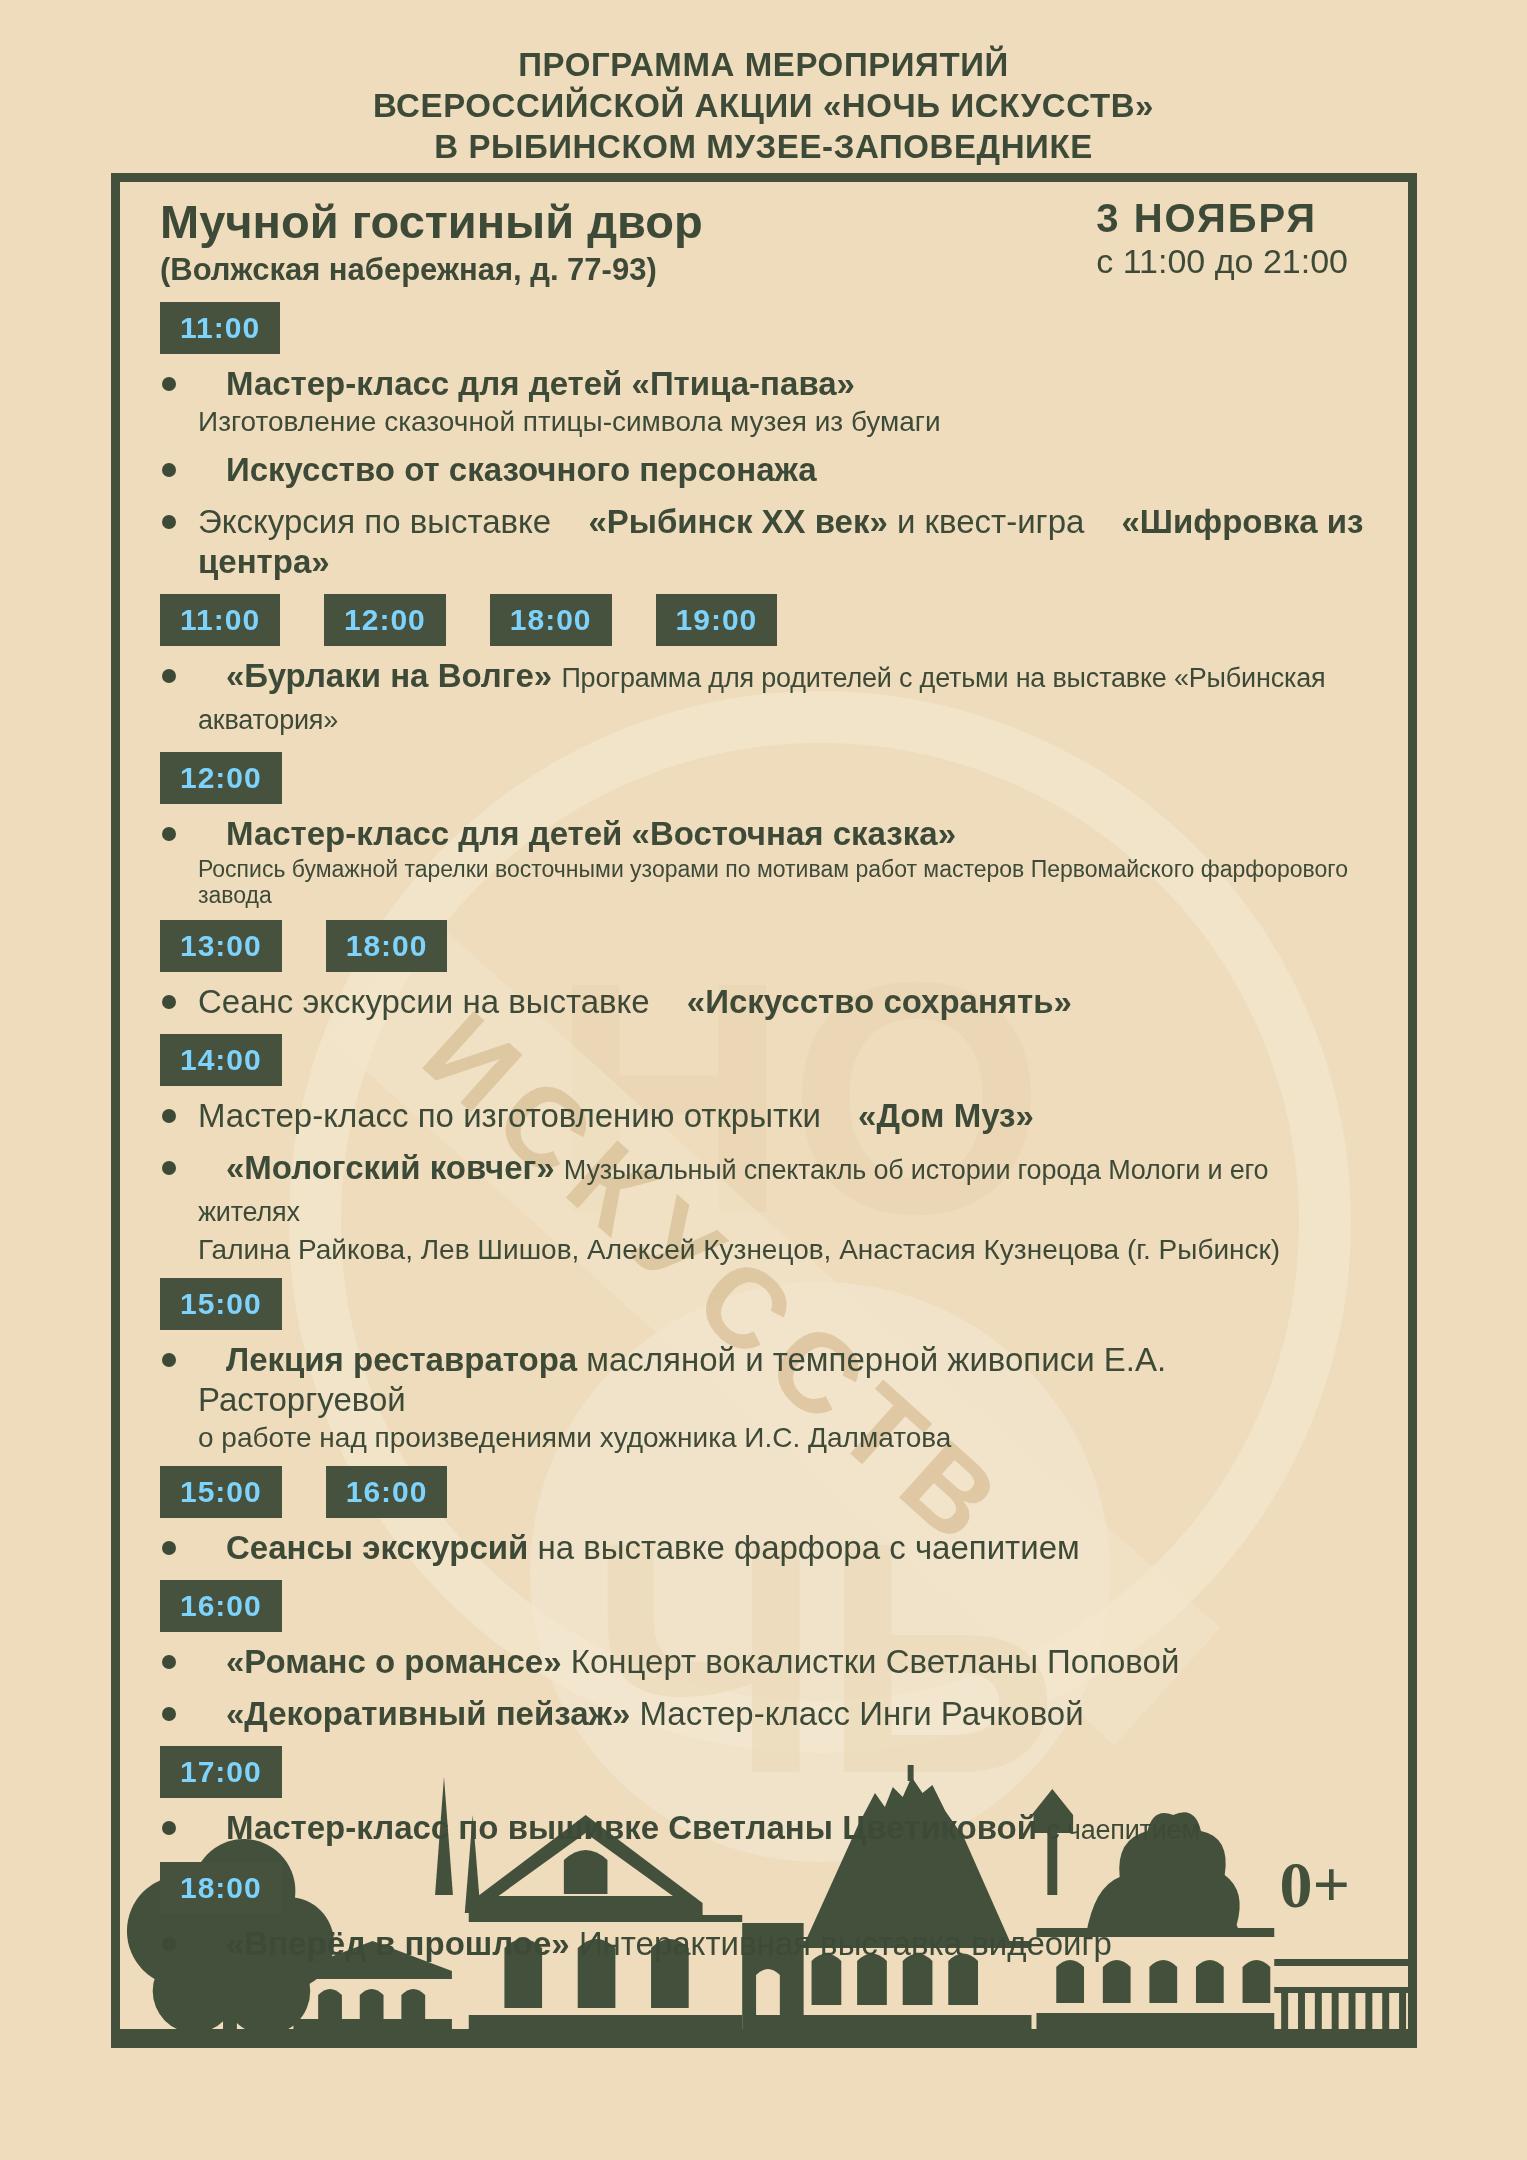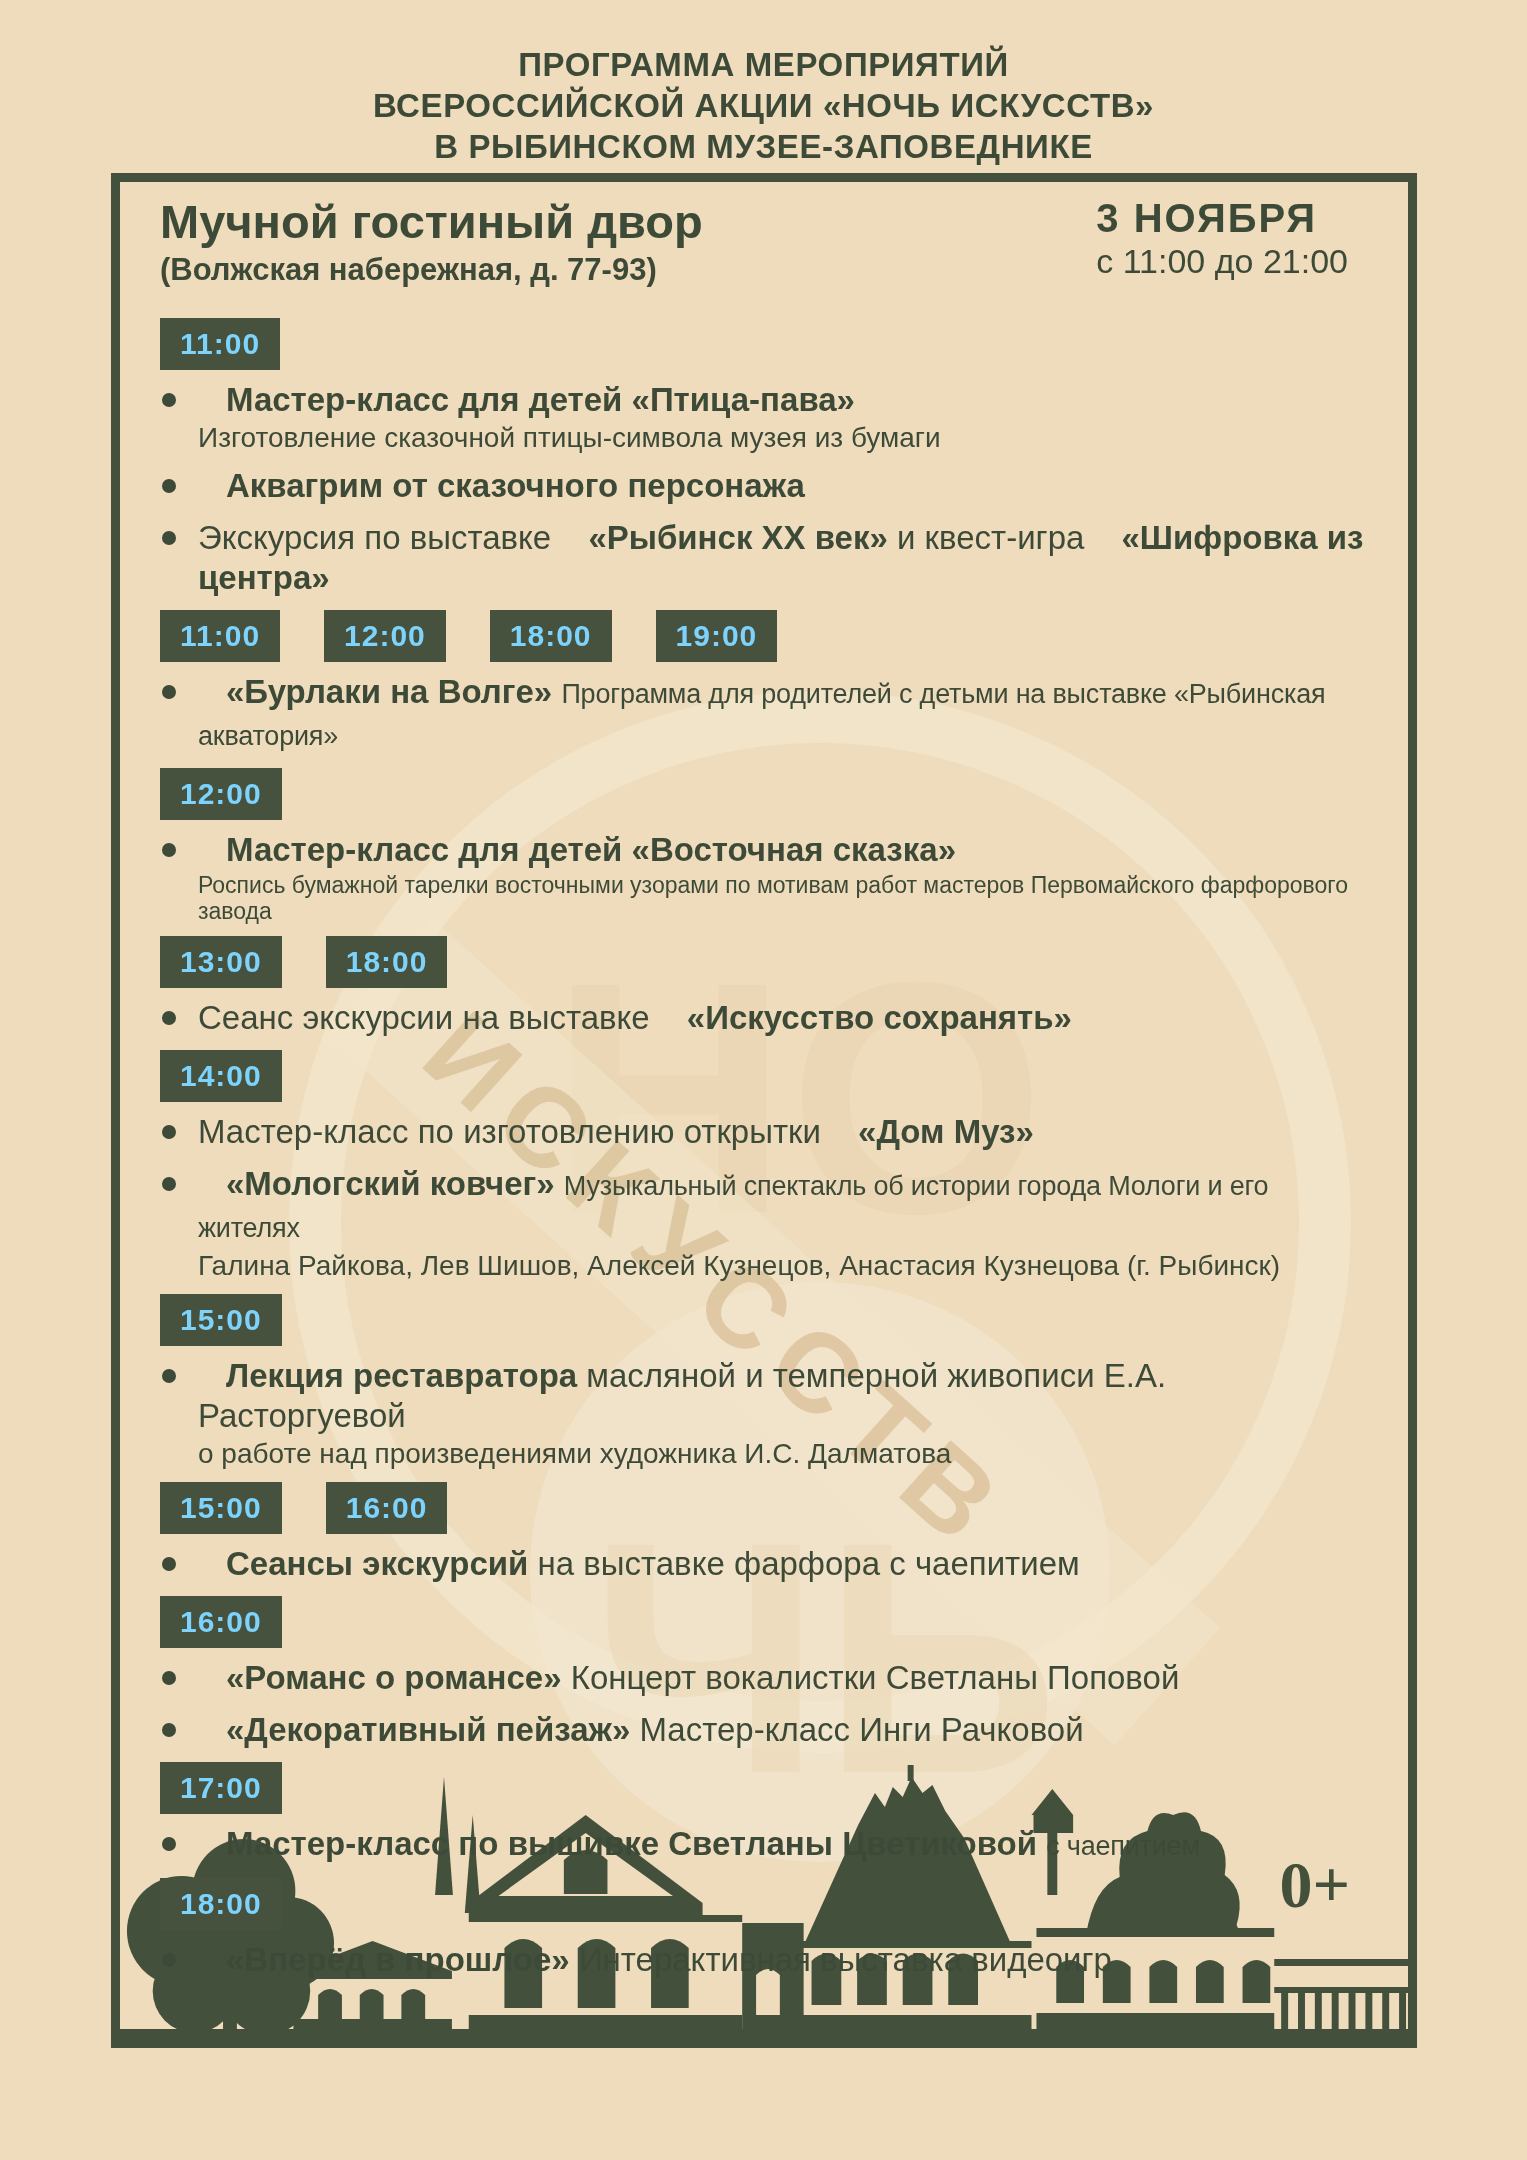--- a/index.html
+++ b/index.html
@@ -4,21 +4,21 @@
 <style>
   html,body{margin:0;padding:0;background:#eedcbc;}
   .poster{position:relative;width:1527px;height:2160px;background:#eedcbc;
           font-family:"Liberation Sans",sans-serif;color:#3e4a38;overflow:hidden;}
   .header{position:absolute;top:44px;left:0;width:100%;text-align:center;
           font-weight:bold;font-size:33px;line-height:41px;letter-spacing:.6px;}
   .frame{position:absolute;left:111px;top:173px;width:1306px;height:1875px;
          border:9px solid #43503c;box-sizing:border-box;}
   .watermark{position:absolute;left:0;top:0;width:100%;height:100%;z-index:0;}
   .content{position:relative;z-index:2;padding:14px 34px 0 40px;}
-  .venue-row{display:flex;justify-content:space-between;align-items:flex-start;margin-bottom:30px;}
+  .venue-row{display:flex;justify-content:space-between;align-items:flex-start;margin-bottom:14px;}
   .venue-title{font-size:47px;line-height:52px;font-weight:bold;}
   .venue-addr{font-size:31px;line-height:36px;margin-top:4px;font-weight:bold;}
   .date-block{margin-right:26px;text-align:left;}
   .date-day{font-size:40px;line-height:44px;font-weight:bold;letter-spacing:2px;}
   .date-time{font-size:34px;line-height:42px;font-weight:400;}
   .time-row{margin:8px 0 10px;display:flex;gap:44px;}
   .badge{background:#46523e;color:#7dd3fc;font-weight:bold;font-size:30px;line-height:32px;
          padding:10px 20px;letter-spacing:1px;}
   .event{display:flex;margin-bottom:12px;}
   .bullet{width:14px;height:14px;border-radius:50%;background:#3e4a38;flex:none;
@@ -70,21 +70,21 @@
       <div>
           <div class="time-row">
             <span class="badge">11:00</span>
           </div>
           <div class="event">
             <span class="bullet"></span>
             <div class="ev-text"><span class="b">Мастер-класс для детей «Птица-пава»</span><div class="sub">Изготовление сказочной птицы-символа музея из бумаги</div></div>
           </div>
           <div class="event">
             <span class="bullet"></span>
-            <div class="ev-text"><span class="b">Аквагрим от сказочного персонажа</span></div>
+            <div class="ev-text"><span class="b">Искусство от сказочного персонажа</span></div>
           </div>
           <div class="event">
             <span class="bullet"></span>
             <div class="ev-text"><span>Экскурсия по выставке </span><span class="b">«Рыбинск XX век»</span><span> и квест-игра </span><span class="b">«Шифровка из центра»</span></div>
           </div>
           <div class="time-row">
             <span class="badge">11:00</span>
             <span class="badge">12:00</span>
             <span class="badge">18:00</span>
             <span class="badge">19:00</span>

